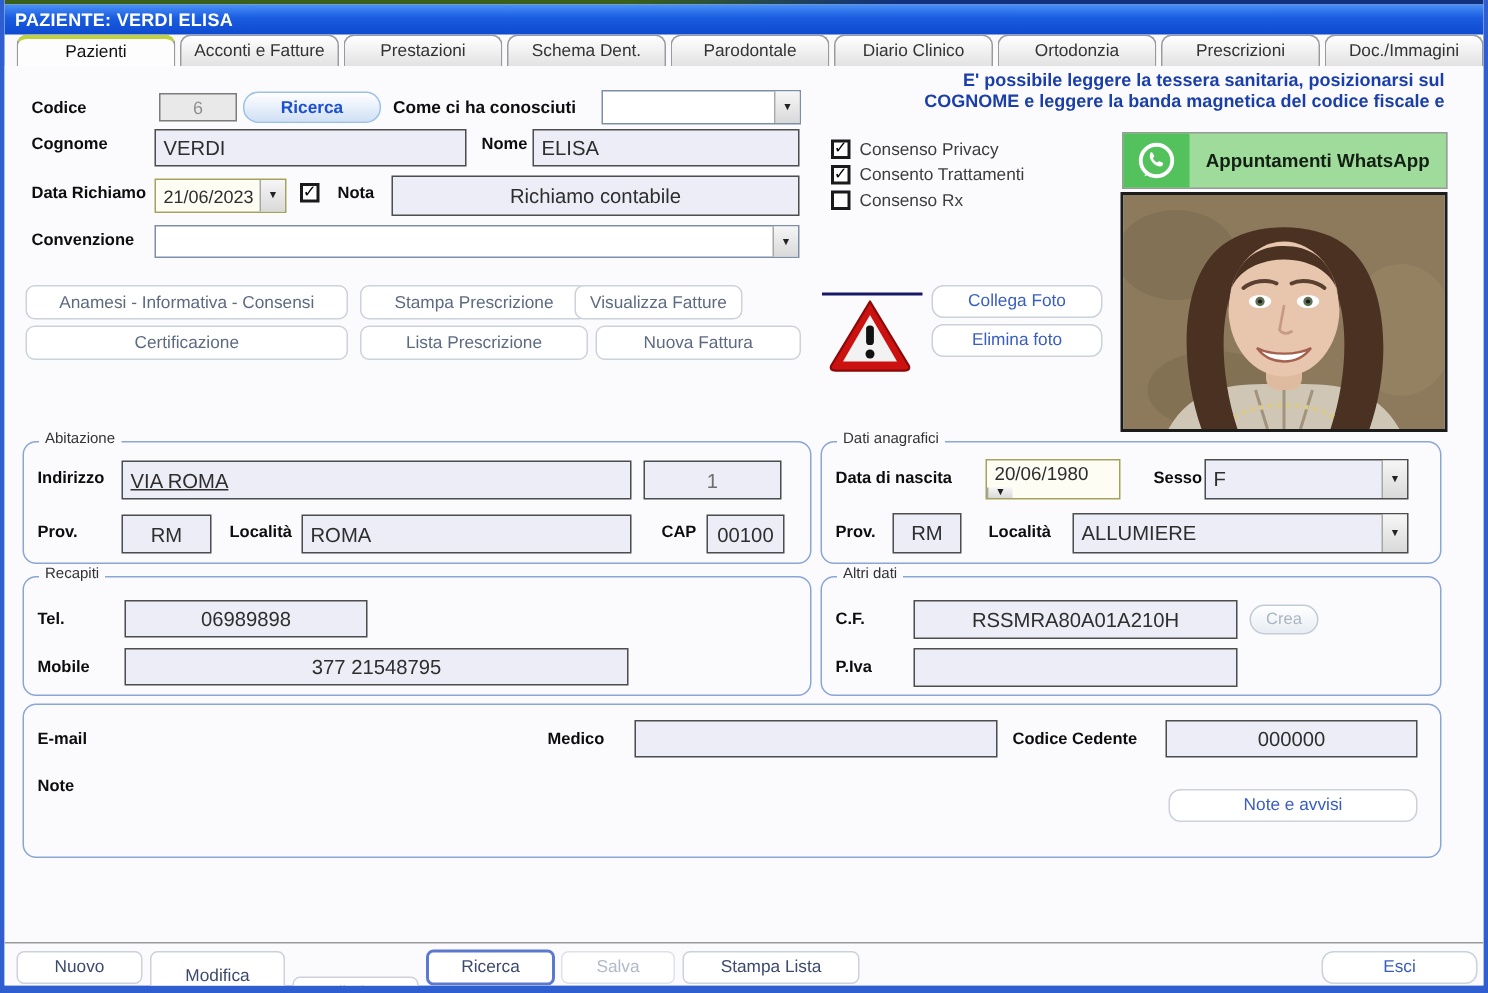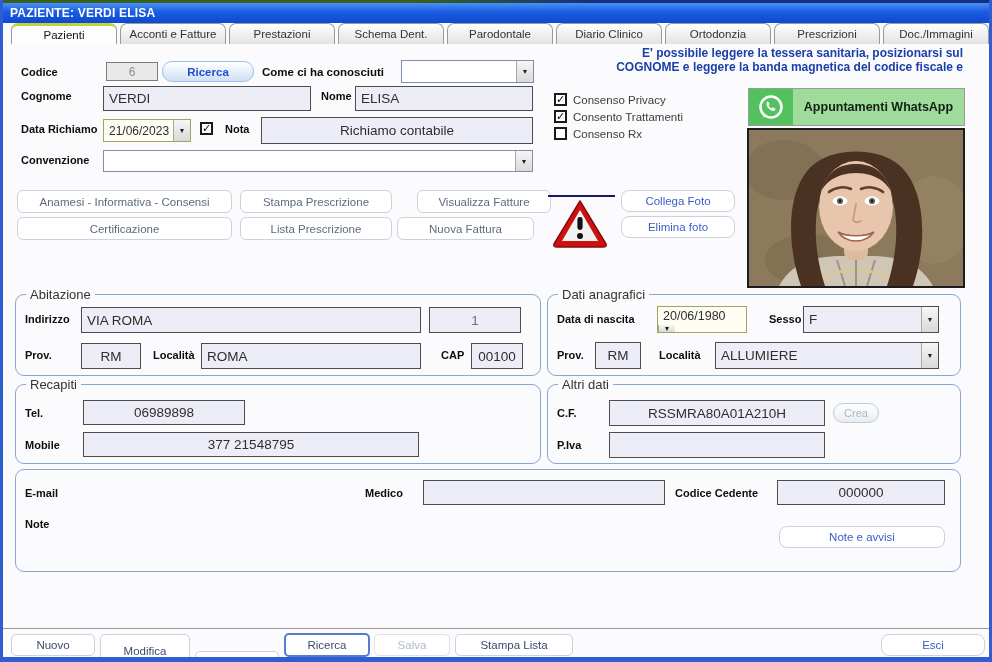--- a/index.html
+++ b/index.html
@@ -41,21 +41,21 @@
   .btn.disabled { color:#b2bac8; border-color:#dde1e8; }
   .btn.focusd { border:2px solid #5b79cf; }
   .pillbtn { position:absolute; border-radius:10px; display:flex; align-items:center; justify-content:center; }
   .ricerca { background:linear-gradient(#ffffff,#cfe0f5); border:1px solid #9cc0e6; color:#1d4fd0;
     font-weight:700; font-size:11.5px; }
   .crea { background:linear-gradient(#ffffff,#e8edf3); border:1px solid #c2cbd6; color:#a9b6c4; font-size:11px; }
   .cb { position:absolute; width:13px; height:13px; background:#fff; border:2px solid #1a1a1a;
     display:flex; align-items:center; justify-content:center; font-size:11px; font-weight:700; color:#000; line-height:1; }
   .cblbl { position:absolute; font-size:11.5px; color:#3d3d3d; font-weight:400; }
   .grp { position:absolute; border:1px solid #8aa6d4; border-radius:9px; background:transparent; }
-  .grp .legend { position:absolute; top:-8px; left:10px; background:#fbfbfe; padding:0 4px; font-size:13px; color:#333; }
+  .grp .legend { position:absolute; top:-8px; left:10px; background:#fbfbfe; padding:0 4px; font-size:10px; color:#333; }
   .instr { position:absolute; right:26px; top:3px; width:440px; text-align:right;
     font-size:12px; font-weight:700; color:#1b3fa8; line-height:13.5px; }
   .wabtn { position:absolute; left:745px; top:44px; width:217px; height:38px; border:1px solid #9a9a9a;
     display:flex; align-items:stretch; background:#9fdb9b; }
   .wabtn .ico { width:44px; background:#53c25d; display:flex; align-items:center; justify-content:center; }
   .wabtn .txt { flex:1; display:flex; align-items:center; justify-content:center; font-weight:700; font-size:12.5px; color:#142014; }
   .photo { position:absolute; left:744px; top:84px; width:218px; height:160px; border:2px solid #1c1c1c; }
   .bottombar { position:absolute; left:0; top:628px; width:986px; height:29px; border-top:1px solid #9a9a9a; background:#fbfbfe; }
   .divline { position:absolute; left:545px; top:151px; width:67px; height:2px; background:#181868; }
 </style>
@@ -173,21 +173,21 @@
         <circle cx="91" cy="71" r="1.4" fill="#1c1c1c"></circle>
         <circle cx="123" cy="71" r="1.4" fill="#1c1c1c"></circle>
         <path d="M107,74 L104,90 Q107,94 112,91" stroke="#c79a82" stroke-width="1.8" fill="none" stroke-linecap="round"></path>
         <path d="M89,102 C98,114 116,114 125,102 C116,107 98,107 89,102 Z" fill="#ffffff" stroke="#a4614f" stroke-width="1.6"></path>
         <path d="M140,148 a40 18 0 0 0 -66 0" stroke="#d9c98a" stroke-width="3" fill="none" stroke-dasharray="3 3"></path>
       </svg>
     </div>
 
     <div class="btn" style="left:14px; top:146px; width:215px; height:23px;">Anamesi - Informativa - Consensi</div>
     <div class="btn" style="left:237px; top:146px; width:152px; height:23px;">Stampa Prescrizione</div>
-    <div class="btn" style="left:414px; top:146px; width:134px; height:23px;">Visualizza Fatture</div>
+    <div class="btn" style="left:380px; top:146px; width:112px; height:23px;">Visualizza Fatture</div>
     <div class="btn" style="left:14px; top:173px; width:215px; height:23px;">Certificazione</div>
     <div class="btn" style="left:237px; top:173px; width:152px; height:23px;">Lista Prescrizione</div>
     <div class="btn" style="left:394px; top:173px; width:137px; height:23px;">Nuova Fattura</div>
 
     <div class="divline"></div>
     <div class="abs" style="left:548px; top:154px;">
       <svg width="58" height="50" viewBox="0 0 58 50">
         <path d="M29,3 L55,46 Q56,49 52,49 L6,49 Q2,49 3,46 Z" fill="#cc1111" stroke="#8a0a0a" stroke-width="1.5" stroke-linejoin="round"></path>
         <path d="M29,12 L47,43 L11,43 Z" fill="#f2f2f2"></path>
         <rect x="26.4" y="19" width="5.2" height="13" rx="2.4" fill="#111"></rect>
@@ -195,21 +195,21 @@
       </svg>
     </div>
 
     <div class="btn blue" style="left:618px; top:146px; width:114px; height:22px; border-radius:8px;">Collega Foto</div>
     <div class="btn blue" style="left:618px; top:172px; width:114px; height:22px; border-radius:8px;">Elimina foto</div>
 
     <div class="grp" style="left:12px; top:250px; width:526px; height:82px;">
       <span class="legend">Abitazione</span>
     </div>
     <span class="lbl" style="left:22px; top:269px;">Indirizzo</span>
-    <div class="fld" style="left:78px; top:263px; width:340px; height:26px;">VIA ROMA</div>
+    <div class="fld" style="left:78px; top:263px; width:340px; height:26px;text-decoration:underline;">VIA ROMA</div>
     <div class="fld ctr" style="left:426px; top:263px; width:92px; height:26px; color:#6e6e6e;">1</div>
     <span class="lbl" style="left:22px; top:305px;">Prov.</span>
     <div class="fld ctr" style="left:78px; top:299px; width:60px; height:26px;">RM</div>
     <span class="lbl" style="left:150px; top:305px;">Località</span>
     <div class="fld" style="left:198px; top:299px; width:220px; height:26px;">ROMA</div>
     <span class="lbl" style="left:438px; top:305px;">CAP</span>
     <div class="fld ctr" style="left:468px; top:299px; width:52px; height:26px; padding:0 2px;">00100</div>
 
     <div class="grp" style="left:544px; top:250px; width:414px; height:82px;">
       <span class="legend">Dati anagrafici</span>

